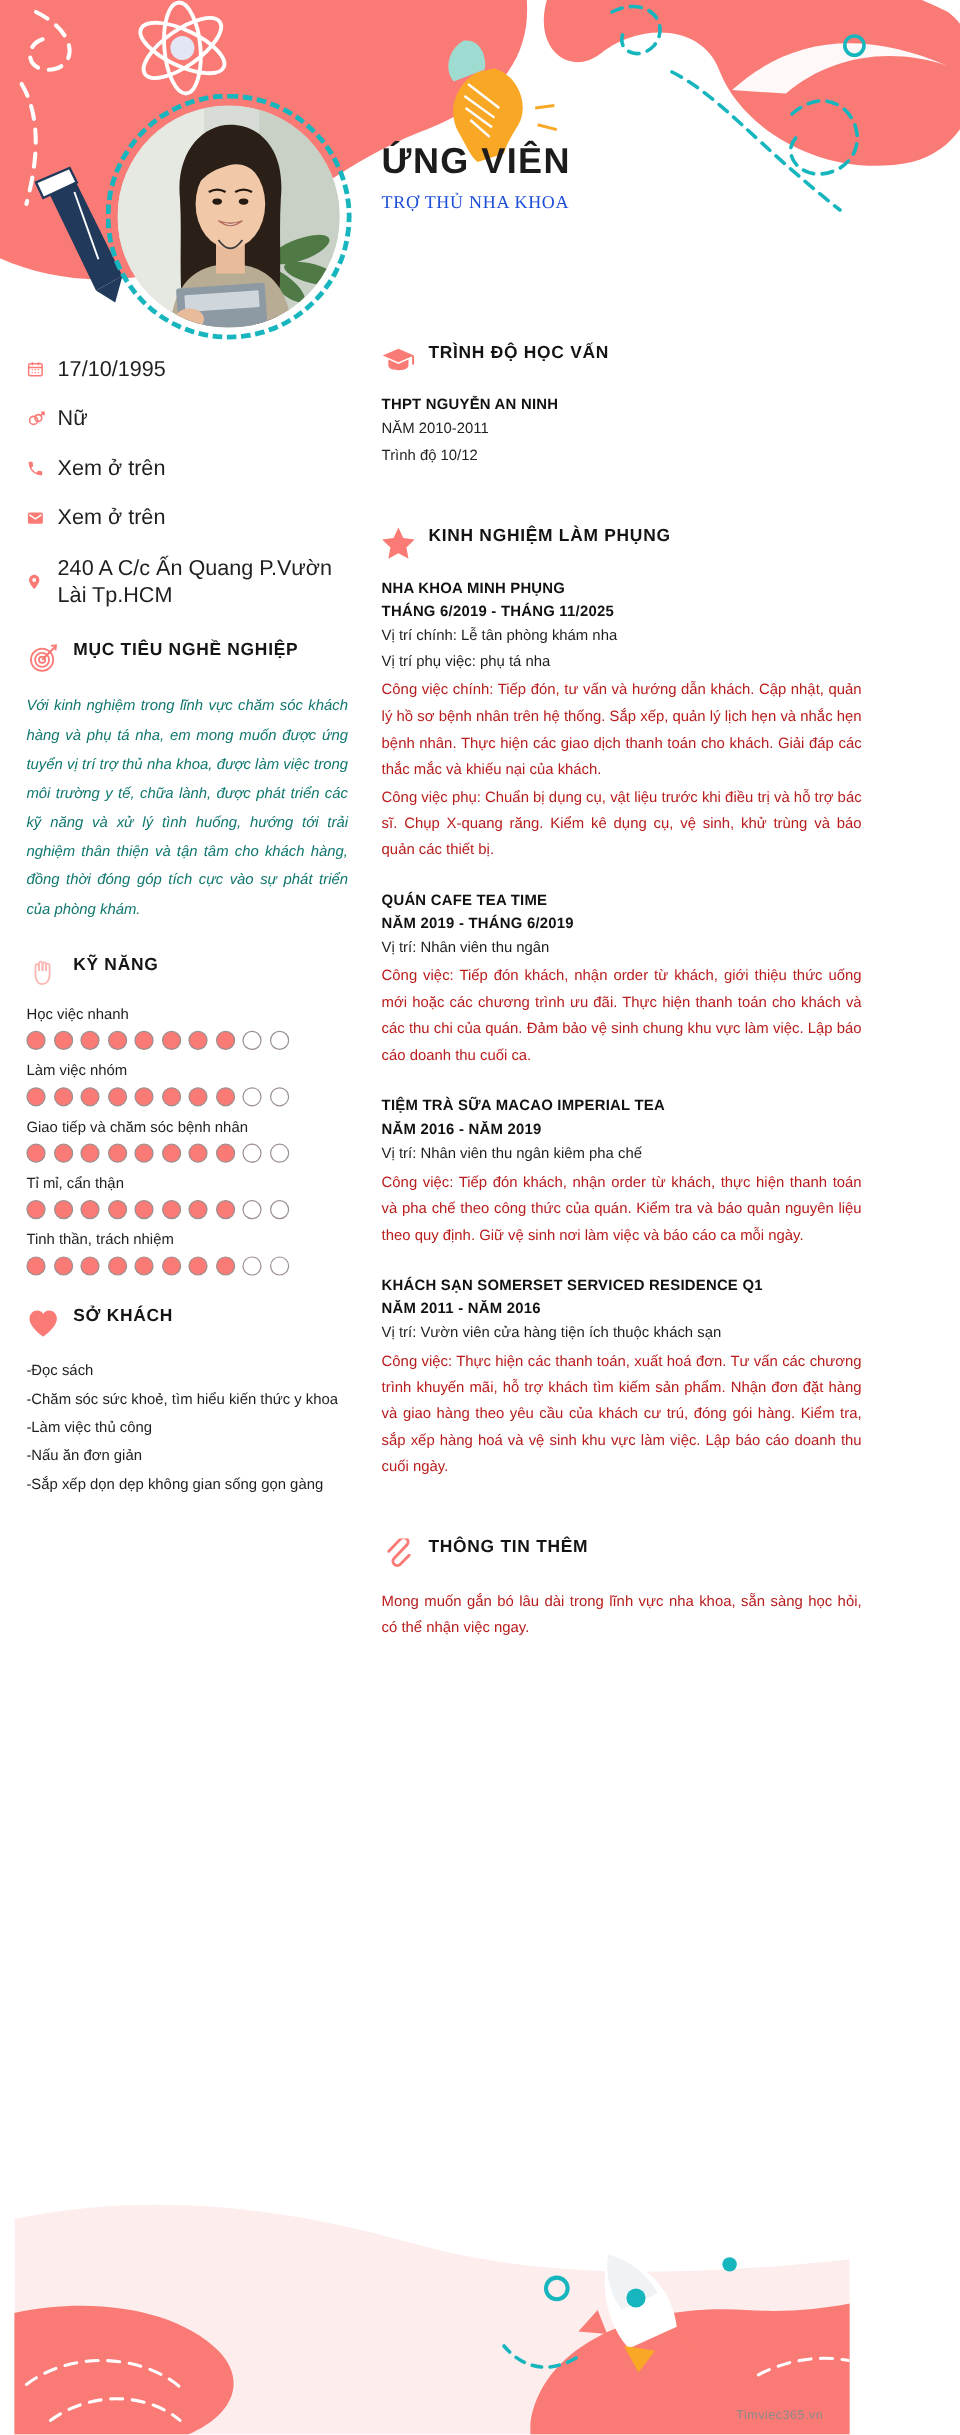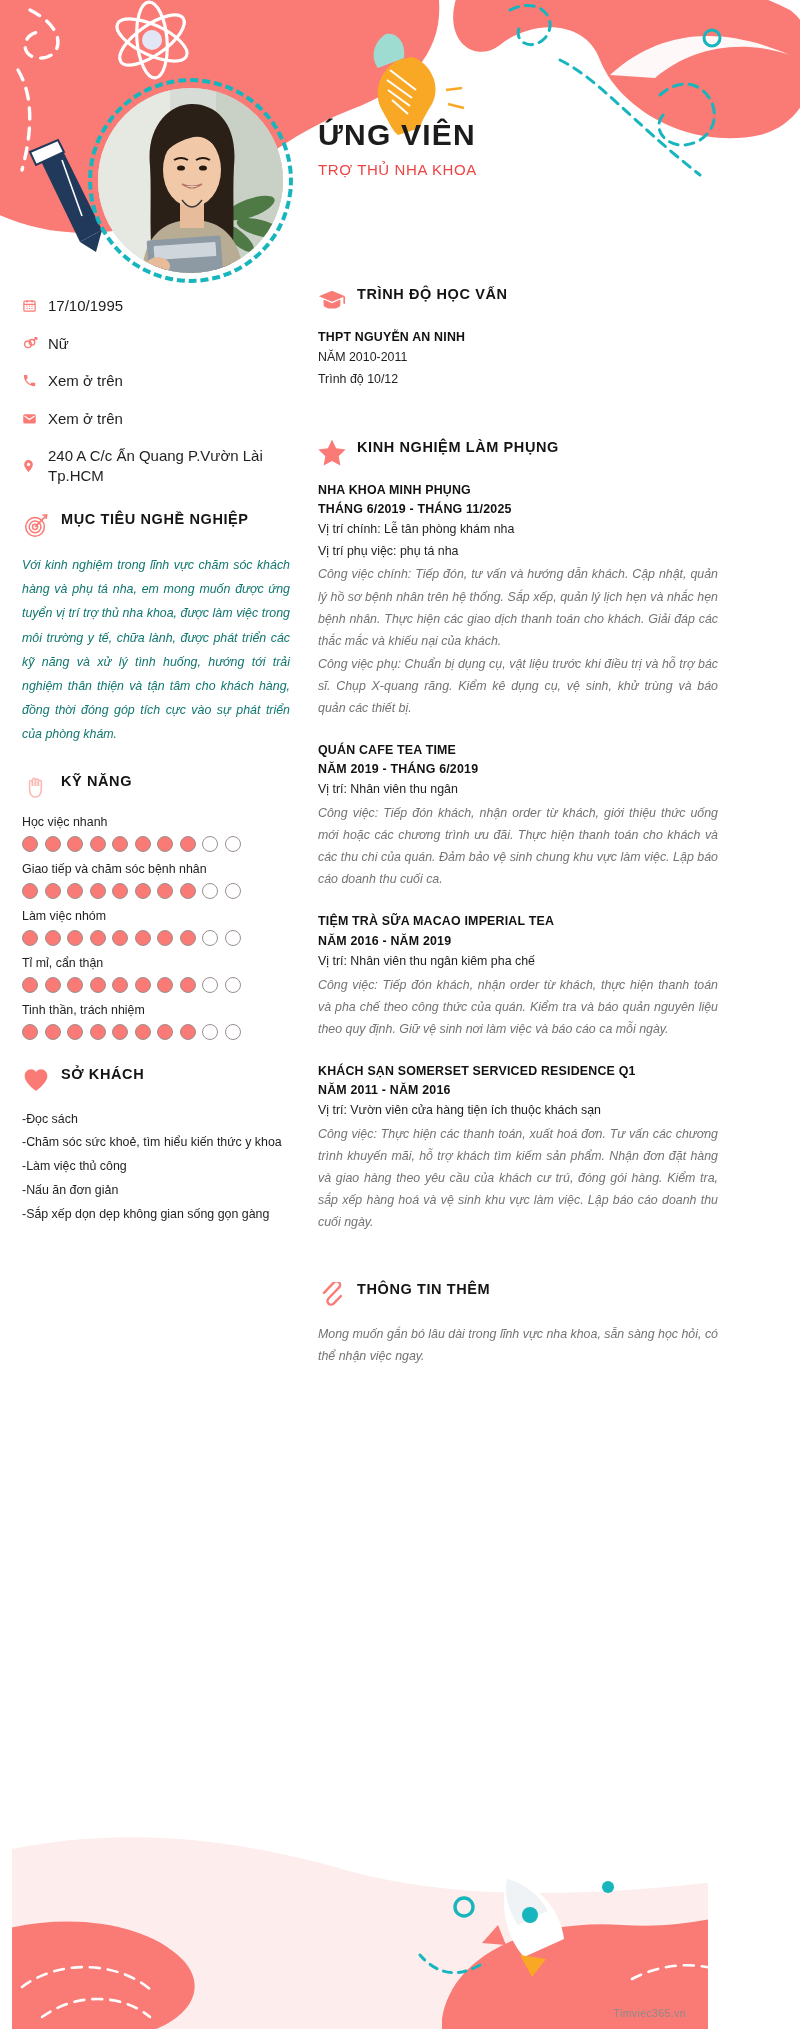--- a/index.html
+++ b/index.html
@@ -58,21 +58,22 @@
     font-size: 30px;
     font-weight: bold;
     letter-spacing: 1.2px;
     color: #1c1c1c;
     line-height: 1.1;
   }
   .cand-role {
     margin-top: 10px;
     font-size: 15px;
     letter-spacing: 0.6px;
-    color: #ef4444;
+    color: #1d4ed8;
+    font-family: Liberation Serif, serif;
   }
 
   
   .col-left {
     position: absolute;
     left: 22px; top: 296px;
     width: 268px;
   }
   .col-right {
     position: absolute;
@@ -91,21 +92,21 @@
   .contact-ico {
     width: 26px;
     flex: 0 0 26px;
     display: flex;
     align-items: center;
     justify-content: flex-start;
     color: #fa7a75;
   }
   .contact-ico svg { display:block; }
   .contact-txt {
-    font-size: 15px;
+    font-size: 18px;
     color: #1f1f1f;
     line-height: 1.3;
   }
 
   
   .sec-head {
     display: flex;
     align-items: flex-start;
     gap: 11px;
     margin-top: 26px;
@@ -174,25 +175,24 @@
     letter-spacing: 0.2px;
     line-height: 1.55;
   }
   .entry-line {
     font-size: 12.4px;
     color: #1f1f1f;
     line-height: 1.75;
   }
   .entry-para {
     font-size: 12.4px;
-    color: #737373;
+    color: #b91c1c;
     line-height: 1.78;
     text-align: justify;
     margin-top: 1px;
-    font-style: italic;
   }
   .sec-gap { height: 26px; }
 
   
   .footer-deco {
     position: absolute;
     left: 0; bottom: 0;
     width: 708px; height: 300px;
     overflow: hidden;
     padding-left: 12px;
@@ -401,36 +401,36 @@
             <span class="dot on"></span>
             <span class="dot on"></span>
             <span class="dot on"></span>
             <span class="dot on"></span>
             <span class="dot on"></span>
             <span class="dot off"></span>
             <span class="dot off"></span>
           </div>
       </div>
       <div class="skill">
+        <div class="skill-label">Làm việc nhóm</div>
+        <div class="dots">
+            <span class="dot on"></span>
+            <span class="dot on"></span>
+            <span class="dot on"></span>
+            <span class="dot on"></span>
+            <span class="dot on"></span>
+            <span class="dot on"></span>
+            <span class="dot on"></span>
+            <span class="dot on"></span>
+            <span class="dot off"></span>
+            <span class="dot off"></span>
+          </div>
+      </div>
+      <div class="skill">
         <div class="skill-label">Giao tiếp và chăm sóc bệnh nhân</div>
-        <div class="dots">
-            <span class="dot on"></span>
-            <span class="dot on"></span>
-            <span class="dot on"></span>
-            <span class="dot on"></span>
-            <span class="dot on"></span>
-            <span class="dot on"></span>
-            <span class="dot on"></span>
-            <span class="dot on"></span>
-            <span class="dot off"></span>
-            <span class="dot off"></span>
-          </div>
-      </div>
-      <div class="skill">
-        <div class="skill-label">Làm việc nhóm</div>
         <div class="dots">
             <span class="dot on"></span>
             <span class="dot on"></span>
             <span class="dot on"></span>
             <span class="dot on"></span>
             <span class="dot on"></span>
             <span class="dot on"></span>
             <span class="dot on"></span>
             <span class="dot on"></span>
             <span class="dot off"></span>

